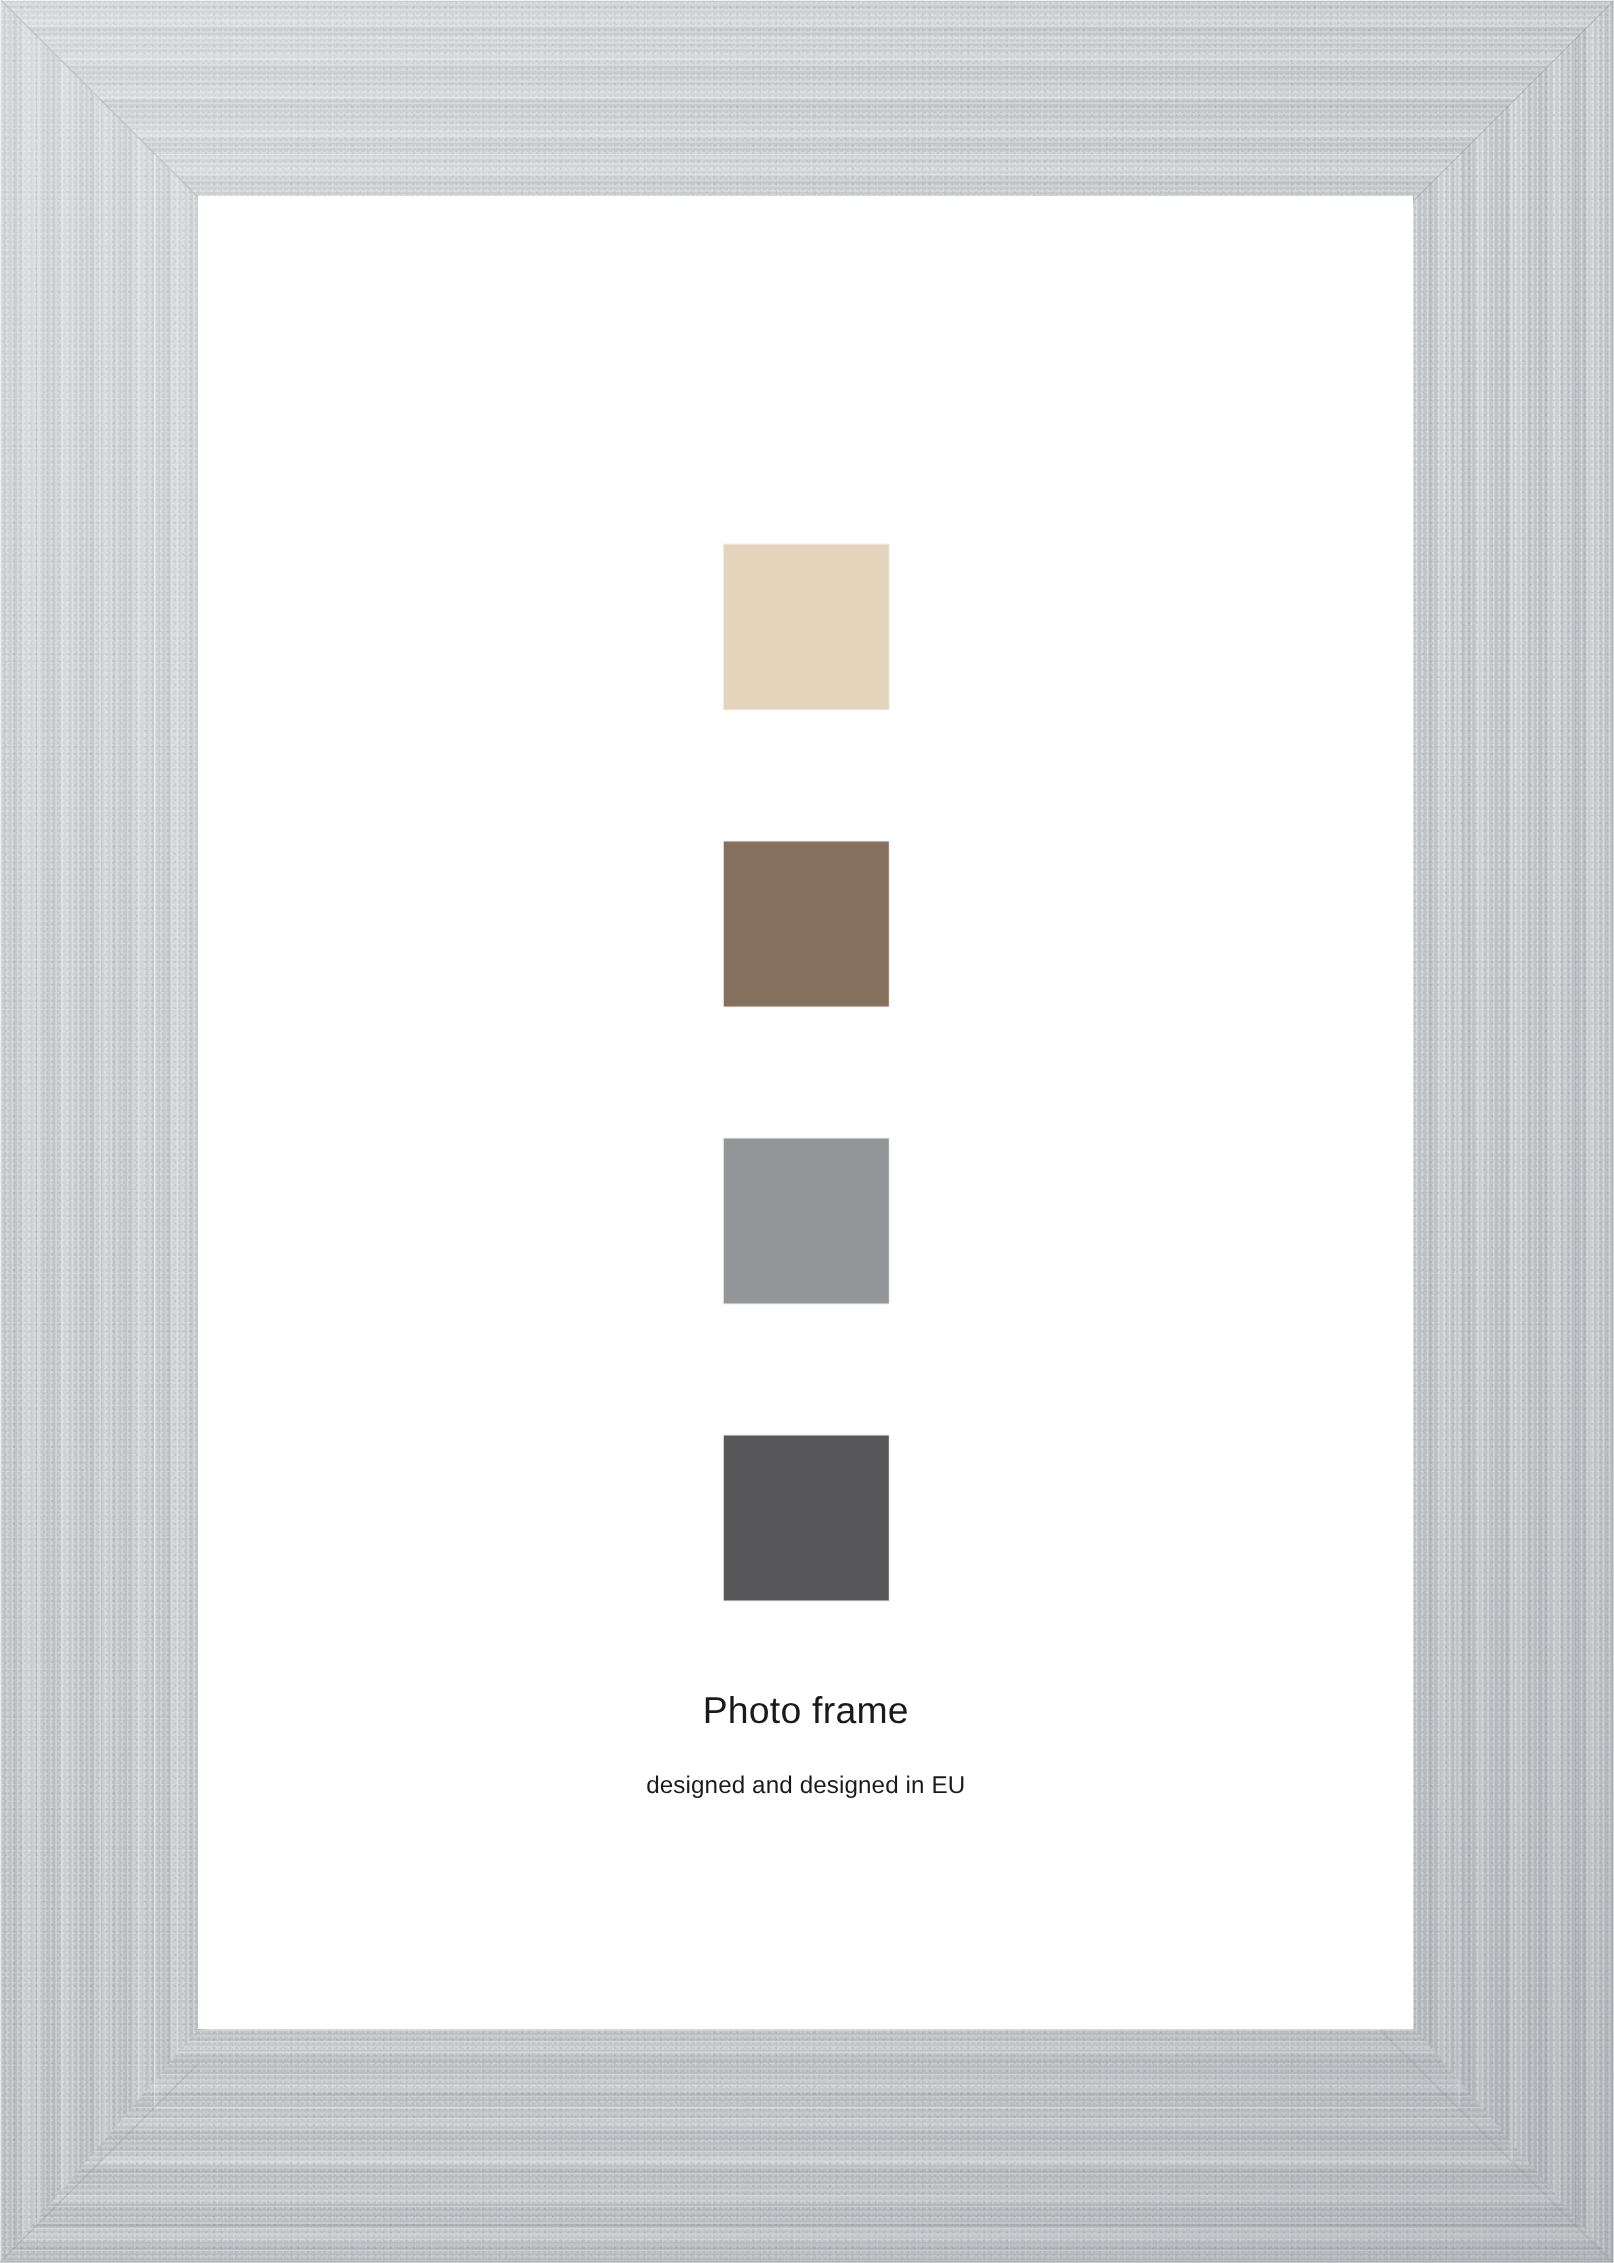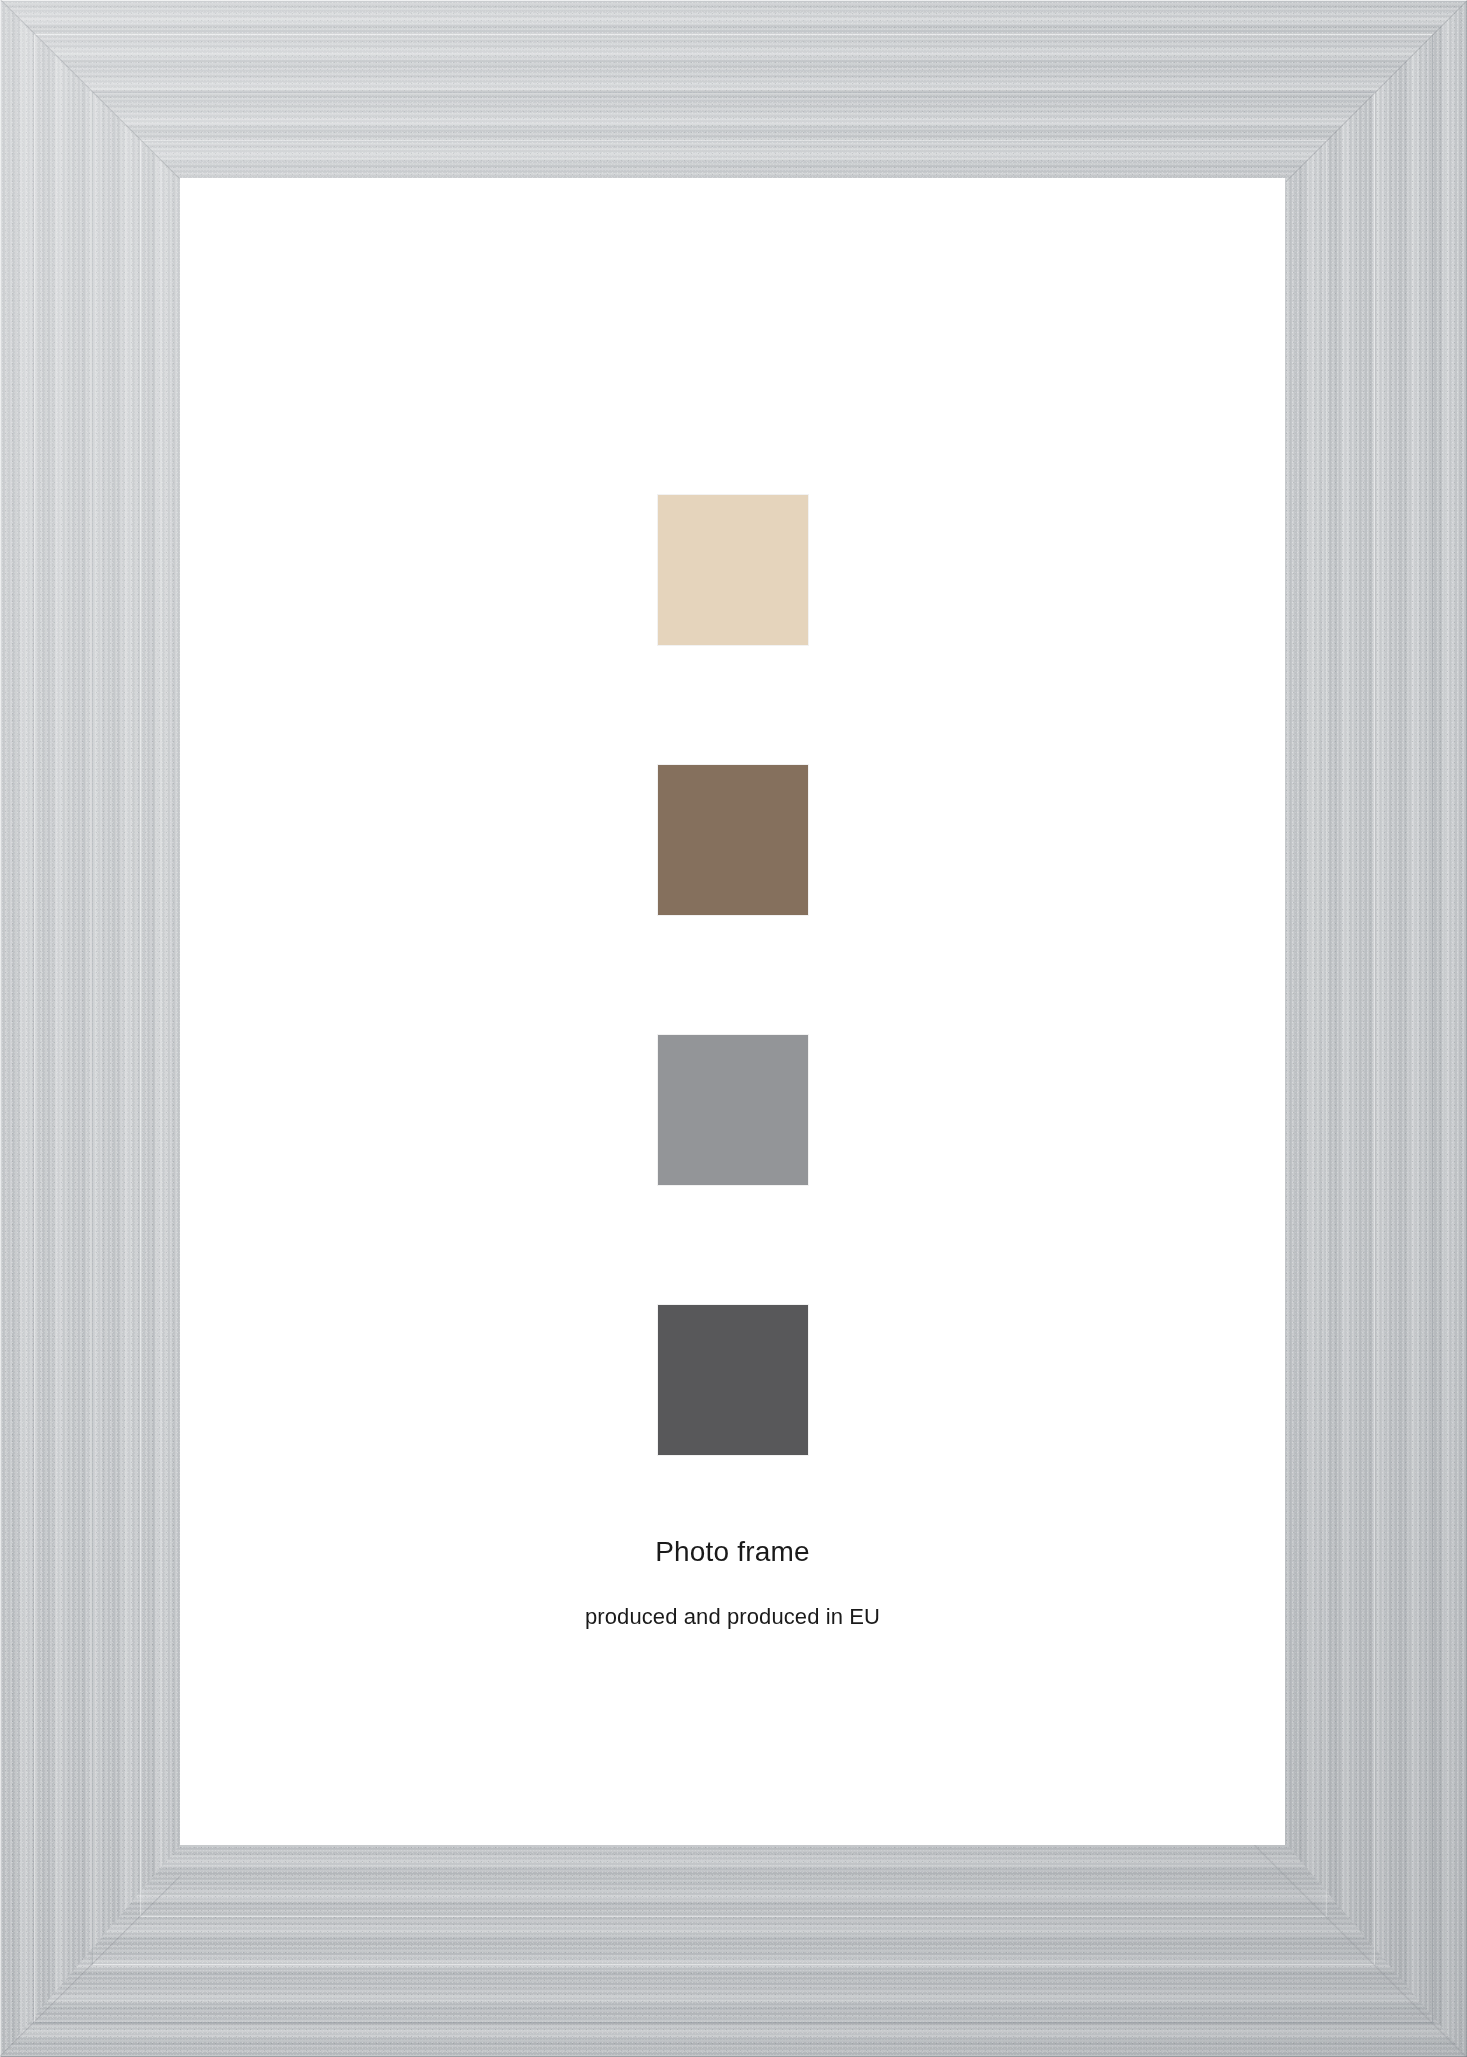--- a/index.html
+++ b/index.html
@@ -218,21 +218,21 @@
   
   .caption {
     position: absolute;
     left: 0;
     top: 1360px;  
     width: 1105px;
     text-align: center;
     color: #1a1a1a;
   }
   .caption-title {
-    font-size: 28px;
+    font-size: 34px;
     font-weight: 400;
     letter-spacing: 0.2px;
     line-height: 1;
     margin: 0 0 40px 0;
   }
   .caption-sub {
     font-size: 22px;
     font-weight: 400;
     letter-spacing: 0.1px;
     line-height: 1;
@@ -281,17 +281,17 @@
 
     <div class="swatch-column">
       <div class="swatch" style="background-color: rgb(229, 212, 188);"></div>
       <div class="swatch" style="background-color: rgb(133, 112, 93);"></div>
       <div class="swatch" style="background-color: rgb(147, 149, 152);"></div>
       <div class="swatch" style="background-color: rgb(88, 88, 90);"></div>
     </div>
 
     <div class="caption">
       <p class="caption-title">Photo frame</p>
-      <p class="caption-sub">produced and produced in EU</p>
+      <p class="caption-sub">designed and designed in EU</p>
     </div>
   </div>
 
 </div>
 
 </body></html>

